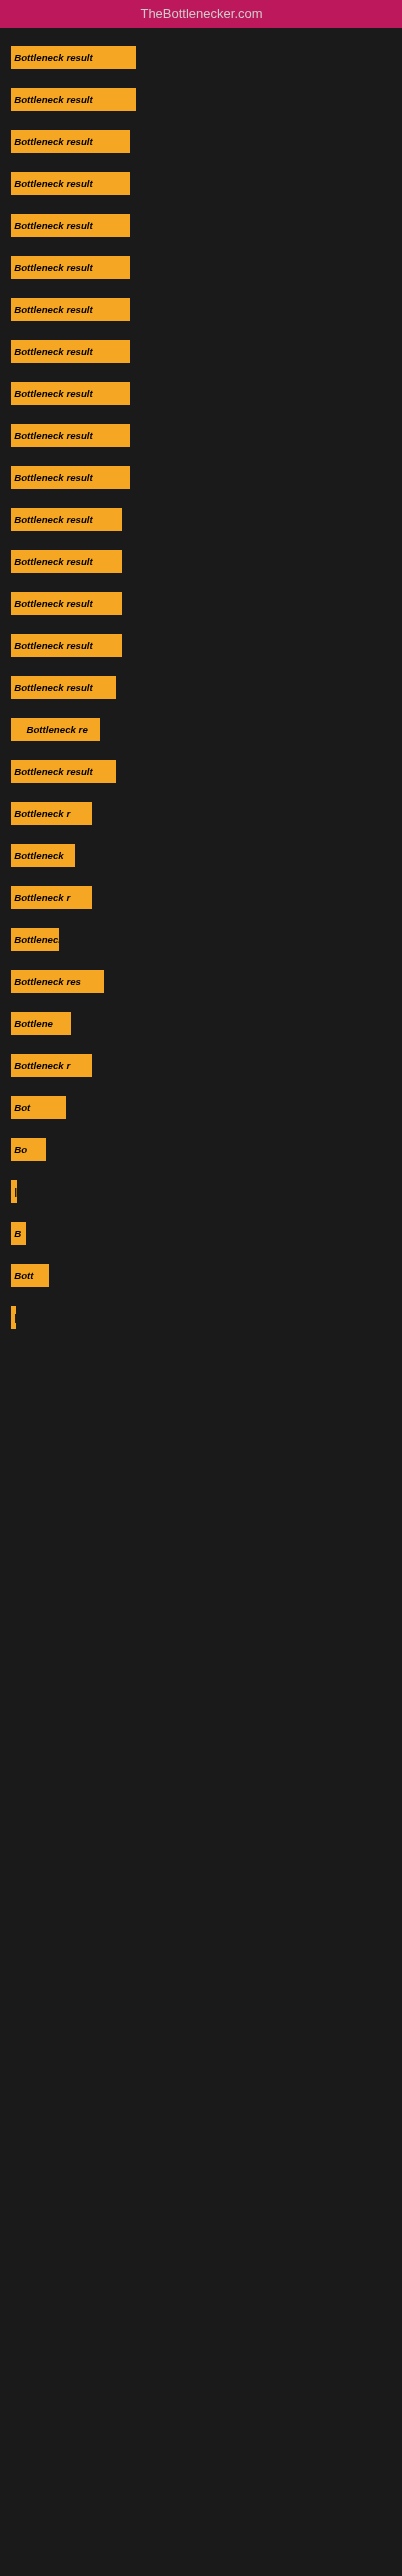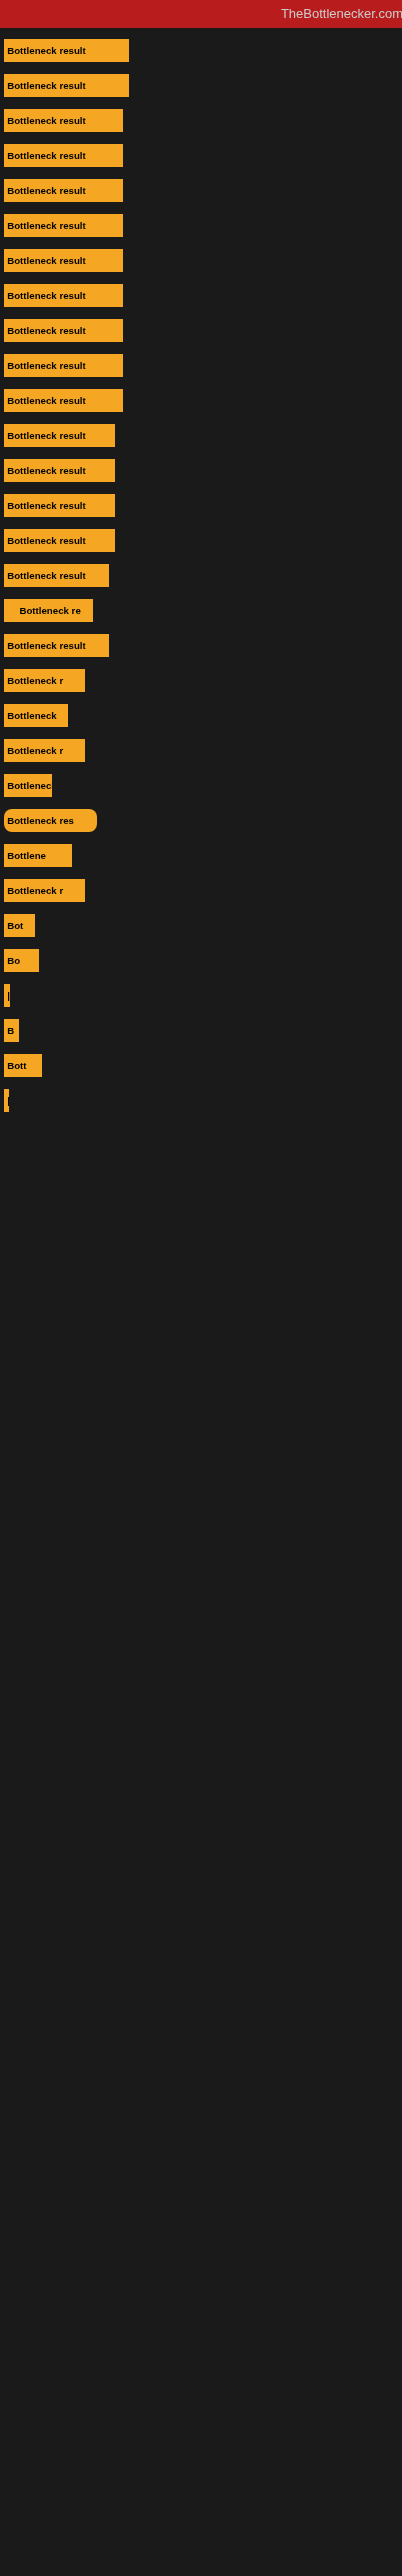--- a/index.html
+++ b/index.html
@@ -10,38 +10,39 @@
 
     body {
       background-color: #1a1a1a;
       width: 403px;
       min-height: 2576px;
       font-family: Arial, sans-serif;
       position: relative;
     }
 
     .site-title {
-      text-align: right;
+      text-align: center;
       color: #cccccc;
       font-size: 13px;
       padding: 6.4px 0;
-      background-color: #b91c1c;
+      background-color: #be185d;
     }
 
     .bars-container {
       padding: 3.2px 0;
       position: relative;
     }
 
     .bar-row {
       display: flex;
       align-items: center;
-      margin: 4px;
+      margin: 11px;
       height: 31px;
       padding: 3.2px 0;
+      font-style: italic;
     }
 
     .bar {
       height: 22.5px;
       background-color: #f5a623;
       display: flex;
       align-items: center;
       padding-left: 3.2px;
       white-space: nowrap;
       overflow: hidden;
@@ -164,36 +165,36 @@
         <div class="bar" style="width: 81px;">
           <span class="bar-label">Bottleneck r</span>
         </div>
       </div>
       <div class="bar-row">
         <div class="bar" style="width: 48px; text-align: right;">
           <span class="bar-label">Bottleneck</span>
         </div>
       </div>
       <div class="bar-row">
-        <div class="bar" style="width: 93px; border-radius: 8px;">
+        <div class="bar" style="width: 93px;">
           <span class="bar-label">Bottleneck res</span>
         </div>
       </div>
       <div class="bar-row">
-        <div class="bar" style="width: 68px;">
+        <div class="bar" style="width: 60px;">
           <span class="bar-label">Bottlene</span>
         </div>
       </div>
       <div class="bar-row">
         <div class="bar" style="width: 81px;">
           <span class="bar-label">Bottleneck r</span>
         </div>
       </div>
       <div class="bar-row">
-        <div class="bar" style="width: 31px;">
+        <div class="bar" style="width: 55px;">
           <span class="bar-label">Bot</span>
         </div>
       </div>
       <div class="bar-row">
         <div class="bar" style="width: 35px;">
           <span class="bar-label">Bo</span>
         </div>
       </div>
       <div class="bar-row">
         <div class="bar" style="width: 6.4px;">

